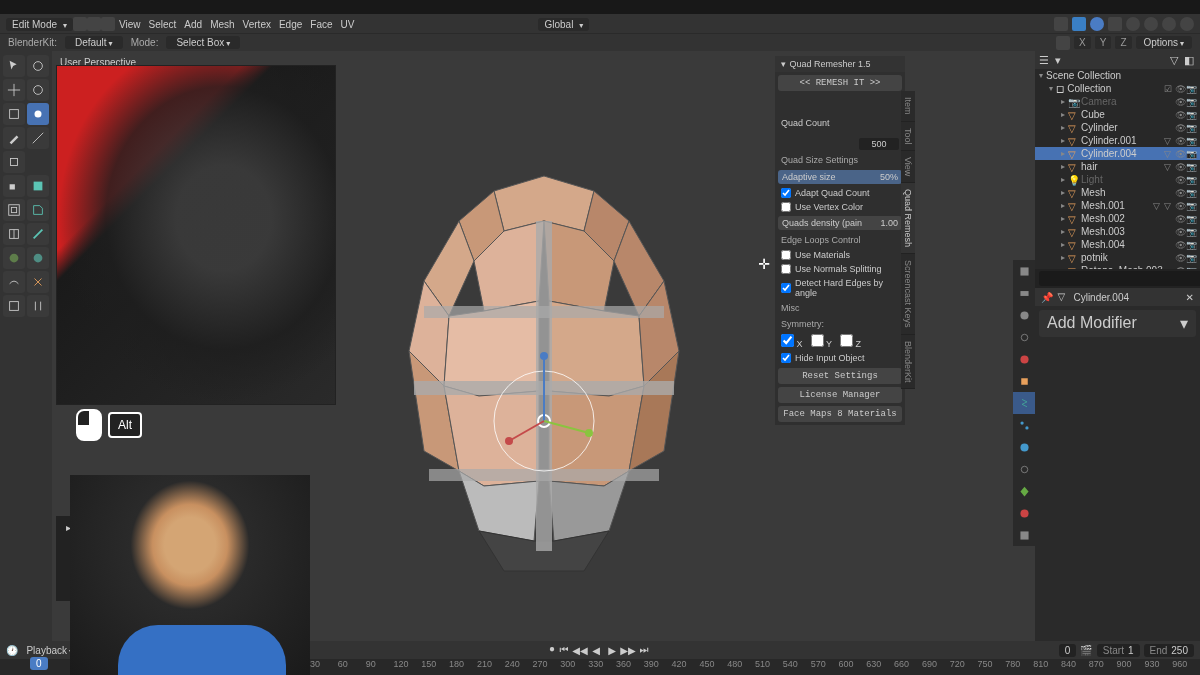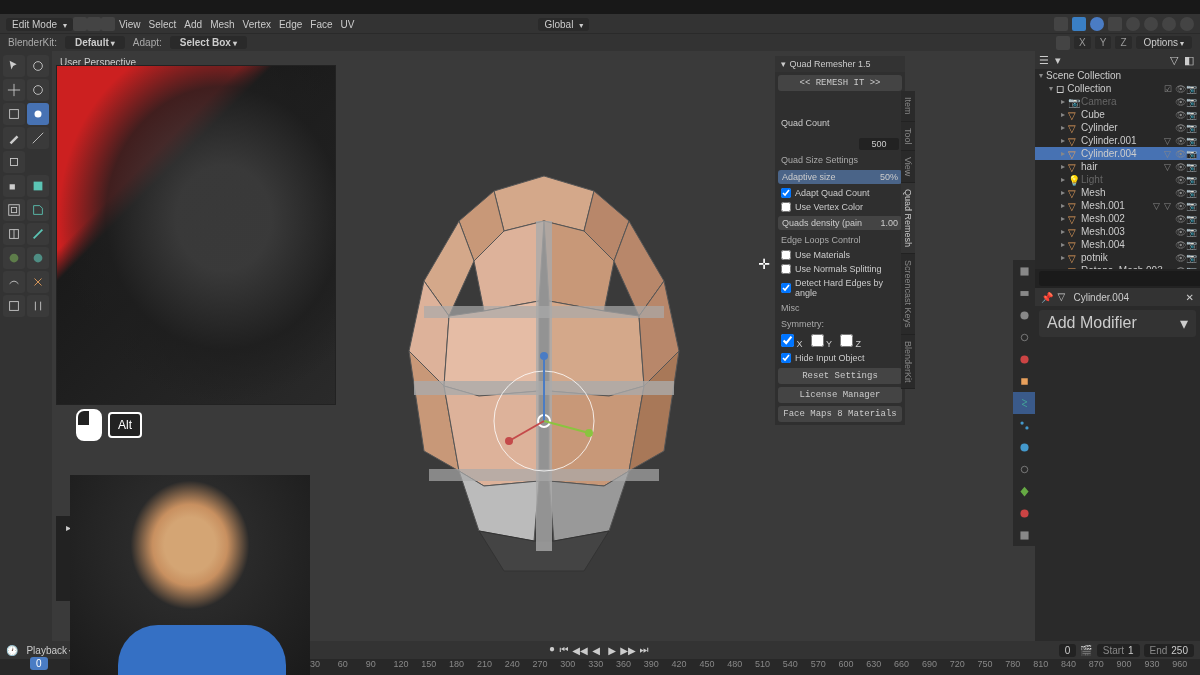--- a/index.html
+++ b/index.html
@@ -13,21 +13,21 @@
 .header-bar .dropdown { background: #2a2a2a; padding: 1px 6px; border-radius: 3px; color: #ccc; display: inline-flex; align-items: center; gap: 4px; }
 .header-bar .menu-item { color: #ccc; padding: 0 4px; cursor: pointer; }
 .header-bar-right { margin-left: auto; display: flex; gap: 4px; align-items: center; }
 .header-icon { width: 14px; height: 14px; background: #444; border-radius: 2px; display: inline-block; }
 .header-icon.blue { background: #3a7fc4; }
 .header-icon.circle { border-radius: 50%; }
 
 
 .orientation-bar { height: 18px; background: #333; display: flex; align-items: center; padding: 0 8px; gap: 8px; font-size: 10px; border-top: 1px solid #2a2a2a; }
 .orientation-bar .label { color: #aaa; }
-.orientation-bar .dropdown { background: #2a2a2a; padding: 1px 10px; border-radius: 3px; font-weight: bold; }
+.orientation-bar .dropdown { background: #2a2a2a; padding: 1px 10px; border-radius: 3px; }
 .orientation-bar-right { margin-left: auto; display: flex; gap: 4px; align-items: center; }
 .axis-btn { background: #2a2a2a; padding: 1px 5px; border-radius: 2px; color: #999; }
 .options-btn { background: #2a2a2a; padding: 1px 8px; border-radius: 3px; }
 
 
 .main { display: flex; height: calc(100% - 85px); }
 
 
 .left-toolbar { width: 52px; background: #333; padding: 4px 3px; display: flex; flex-direction: column; gap: 2px; }
 .tool-row { display: flex; gap: 2px; }
@@ -176,21 +176,21 @@
     <span class="header-icon circle"></span>
     <span class="header-icon circle"></span>
     <span class="header-icon circle"></span>
     <span class="header-icon circle"></span>
   </div>
 </div>
 
 <div class="orientation-bar">
   <span class="label">BlenderKit:</span>
   <span class="dropdown"><span>Default</span><span class="chevron"></span></span>
-  <span class="label">Adapt:</span>
+  <span class="label">Mode:</span>
   <span class="dropdown"><span>Select Box</span><span class="chevron"></span></span>
   <div class="orientation-bar-right">
     <span class="header-icon"></span>
     <span class="axis-btn">X</span>
     <span class="axis-btn">Y</span>
     <span class="axis-btn">Z</span>
     <span class="options-btn chevron">Options</span>
   </div>
 </div>
 

